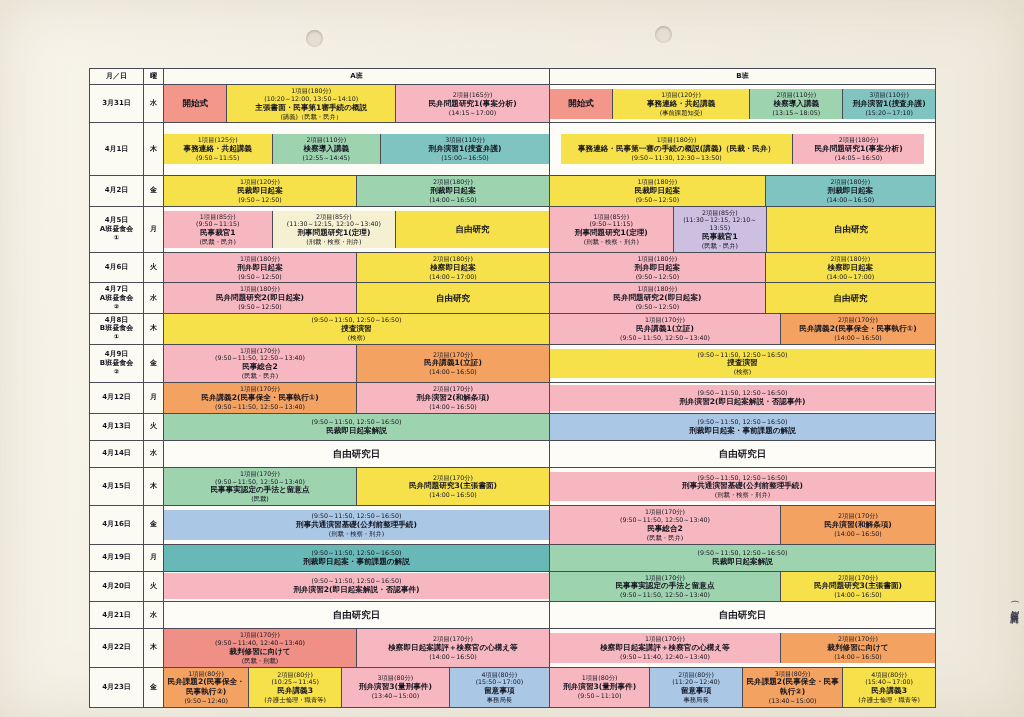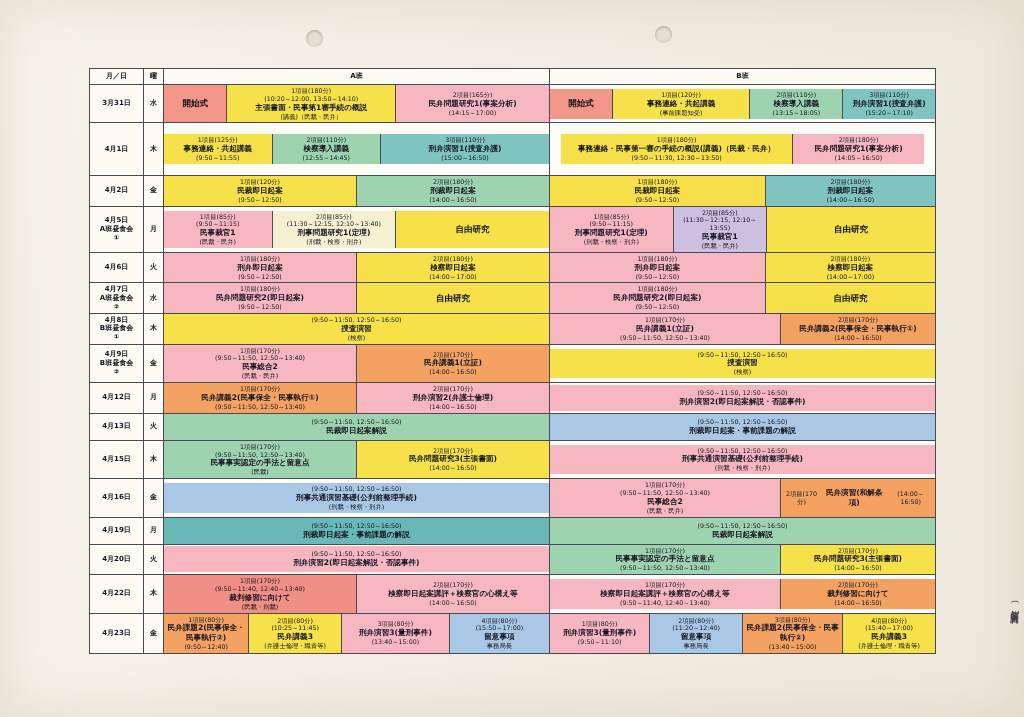--- a/index.html
+++ b/index.html
@@ -396,21 +396,21 @@
           <td class="dowcell">月</td>
           <td style="padding: 0px;">
             <div style="display: flex; width: 100%;">
               <div class="blk" style="flex: 25 0 0px; background: rgb(244, 162, 97); min-height: 26px; display: flex; flex-direction: column; justify-content: center; align-items: center; box-sizing: border-box; border-right: 1px solid rgb(74, 74, 85);">
                 <div class="l1">1項目(170分)</div>
                 <div class="l2">民弁講義2(民事保全・民事執行①)</div>
                 <div class="l3">(9:50～11:50, 12:50～13:40)</div>
               </div>
               <div class="blk" style="flex: 25 0 0px; background: rgb(246, 183, 192); min-height: 26px; display: flex; flex-direction: column; justify-content: center; align-items: center; box-sizing: border-box;">
                 <div class="l1">2項目(170分)</div>
-                <div class="l2">刑弁演習2(弁護士倫理)</div>
+                <div class="l2">刑弁演習2(和解条項)</div>
                 <div class="l3">(14:00～16:50)</div>
               </div>
             </div>
           </td>
           <td style="padding: 0px;">
             <div style="display: flex; width: 100%;">
               <div class="blk" style="flex: 50 0 0px; background: rgb(246, 183, 192); min-height: 26px; display: flex; flex-direction: column; justify-content: center; align-items: center; box-sizing: border-box;">
                 <div class="l1">(9:50～11:50, 12:50～16:50)</div>
                 <div class="l2">刑弁演習2(即日起案解説・否認事件)</div>
               </div>
@@ -428,20 +428,40 @@
                 <div class="l1">(9:50～11:50, 12:50～16:50)</div>
                 <div class="l2">民裁即日起案解説</div>
               </div>
             </div>
           </td>
           <td style="padding: 0px;">
             <div style="display: flex; width: 100%;">
               <div class="blk" style="flex: 50 0 0px; background: rgb(170, 199, 230); min-height: 26px; display: flex; flex-direction: column; justify-content: center; align-items: center; box-sizing: border-box;">
                 <div class="l1">(9:50～11:50, 12:50～16:50)</div>
                 <div class="l2">刑裁即日起案・事前課題の解説</div>
+              </div>
+            </div>
+          </td>
+        </tr>
+        <tr>
+          <td class="daycell">
+            <div>4月14日</div>
+          </td>
+          <td class="dowcell">水</td>
+          <td style="padding: 0px;">
+            <div style="display: flex; width: 100%;">
+              <div class="blk" style="flex: 50 0 0px; background: rgb(253, 252, 246); min-height: 26px; display: flex; flex-direction: column; justify-content: center; align-items: center; box-sizing: border-box;">
+                <div class="big">自由研究日</div>
+              </div>
+            </div>
+          </td>
+          <td style="padding: 0px;">
+            <div style="display: flex; width: 100%;">
+              <div class="blk" style="flex: 50 0 0px; background: rgb(253, 252, 246); min-height: 26px; display: flex; flex-direction: column; justify-content: center; align-items: center; box-sizing: border-box;">
+                <div class="big">自由研究日</div>
               </div>
             </div>
           </td>
         </tr>
         <tr>
           <td class="daycell">
             <div>4月15日</div>
           </td>
           <td class="dowcell">木</td>
           <td style="padding: 0px;">
@@ -484,21 +504,21 @@
             </div>
           </td>
           <td style="padding: 0px;">
             <div style="display: flex; width: 100%;">
               <div class="blk" style="flex: 30 0 0px; background: rgb(246, 183, 192); min-height: 26px; display: flex; flex-direction: column; justify-content: center; align-items: center; box-sizing: border-box; border-right: 1px solid rgb(74, 74, 85);">
                 <div class="l1">1項目(170分)</div>
                 <div class="l1">(9:50～11:50, 12:50～13:40)</div>
                 <div class="l2">民事総合2</div>
                 <div class="l3">(民裁・民弁)</div>
               </div>
-              <div class="blk" style="flex: 20 0 0px; background: rgb(244, 162, 97); min-height: 26px; display: flex; flex-direction: row; justify-content: center; align-items: center; box-sizing: border-box;">
+              <div class="blk" style="flex: 20 0 0px; background: rgb(244, 162, 97); min-height: 26px; display: flex; flex-direction: column; justify-content: center; align-items: center; box-sizing: border-box;">
                 <div class="l1">2項目(170分)</div>
                 <div class="l2">民弁演習(和解条項)</div>
                 <div class="l3">(14:00～16:50)</div>
               </div>
             </div>
           </td>
         </tr>
         <tr>
           <td class="daycell">
             <div>4月19日</div>
@@ -538,20 +558,40 @@
             <div style="display: flex; width: 100%;">
               <div class="blk" style="flex: 30 0 0px; background: rgb(158, 211, 176); min-height: 26px; display: flex; flex-direction: column; justify-content: center; align-items: center; box-sizing: border-box; border-right: 1px solid rgb(74, 74, 85);">
                 <div class="l1">1項目(170分)</div>
                 <div class="l2">民事事実認定の手法と留意点</div>
                 <div class="l3">(9:50～11:50, 12:50～13:40)</div>
               </div>
               <div class="blk" style="flex: 20 0 0px; background: rgb(246, 225, 74); min-height: 26px; display: flex; flex-direction: column; justify-content: center; align-items: center; box-sizing: border-box;">
                 <div class="l1">2項目(170分)</div>
                 <div class="l2">民弁問題研究3(主張書面)</div>
                 <div class="l3">(14:00～16:50)</div>
+              </div>
+            </div>
+          </td>
+        </tr>
+        <tr>
+          <td class="daycell">
+            <div>4月21日</div>
+          </td>
+          <td class="dowcell">水</td>
+          <td style="padding: 0px;">
+            <div style="display: flex; width: 100%;">
+              <div class="blk" style="flex: 50 0 0px; background: rgb(253, 252, 246); min-height: 26px; display: flex; flex-direction: column; justify-content: center; align-items: center; box-sizing: border-box;">
+                <div class="big">自由研究日</div>
+              </div>
+            </div>
+          </td>
+          <td style="padding: 0px;">
+            <div style="display: flex; width: 100%;">
+              <div class="blk" style="flex: 50 0 0px; background: rgb(253, 252, 246); min-height: 26px; display: flex; flex-direction: column; justify-content: center; align-items: center; box-sizing: border-box;">
+                <div class="big">自由研究日</div>
               </div>
             </div>
           </td>
         </tr>
         <tr>
           <td class="daycell">
             <div>4月22日</div>
           </td>
           <td class="dowcell">木</td>
           <td style="padding: 0px;">

